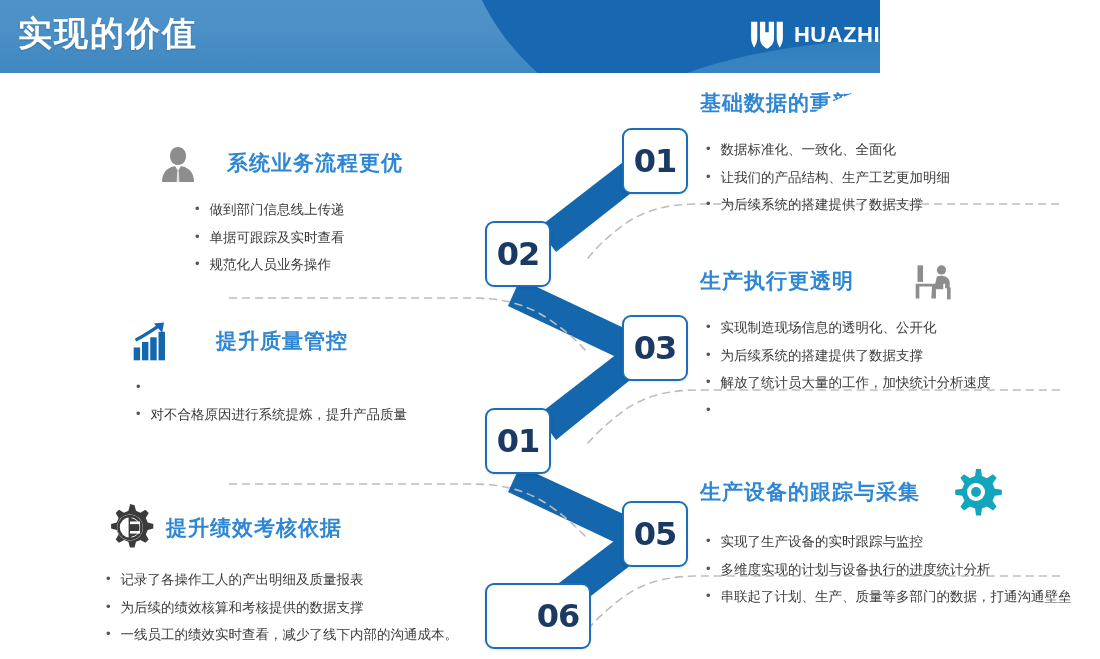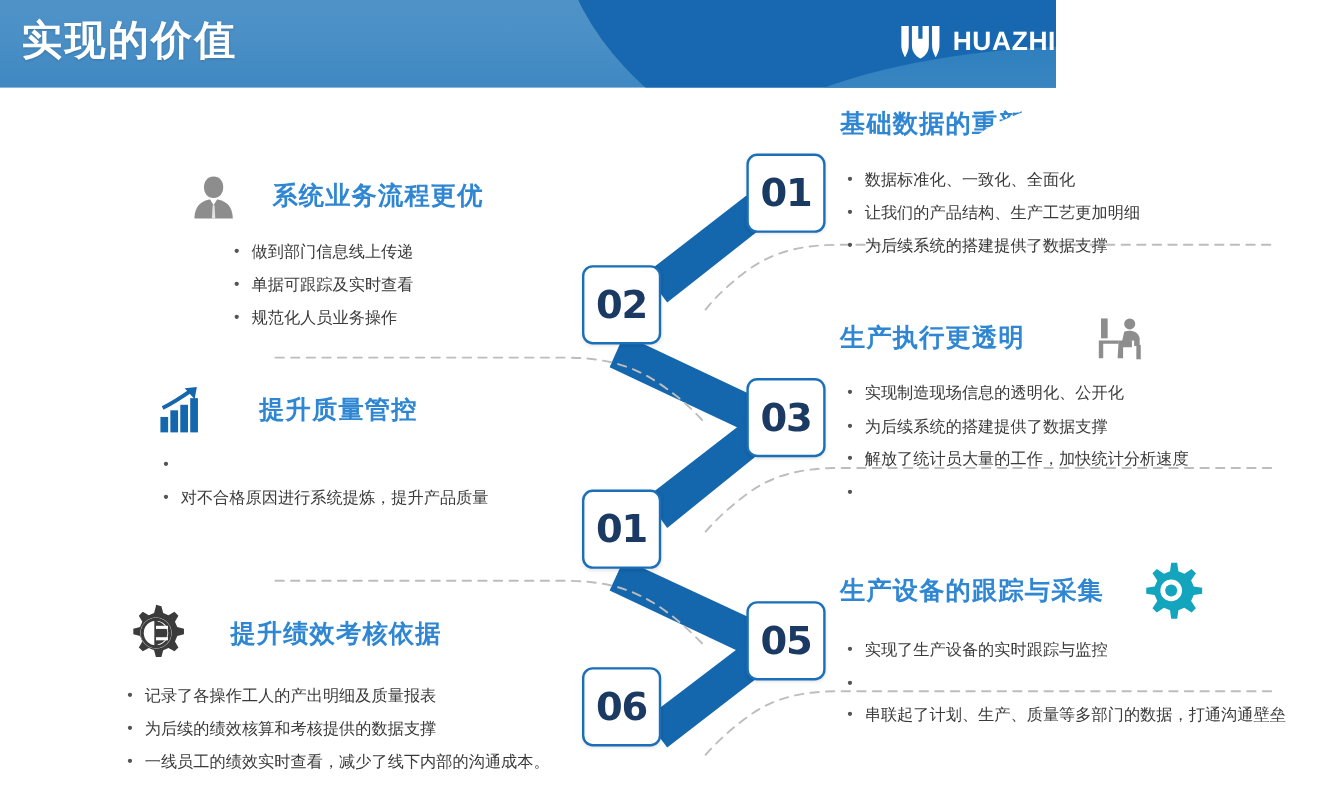--- a/index.html
+++ b/index.html
@@ -56,21 +56,21 @@
   }
   .numbox span{
     font-size:32px;font-weight:bold;color:#1b3a63;letter-spacing:-1px;
     font-family:"DejaVu Sans","Liberation Sans",sans-serif;
   }
   #nb1{left:622px;top:128px;}
   #nb2{left:485px;top:221px;}
   #nb3{left:622px;top:315px;}
   #nb4{left:485px;top:408px;}
   #nb5{left:622px;top:501px;justify-content:center;}
-  #nb6{left:485px;top:556px;}
+  #nb6{left:485px;top:583px;padding-left:40px;}
 
   
   .block{position:absolute;z-index:3;}
   .blk-title{
     color:#2f86d2;font-size:21px;font-weight:bold;letter-spacing:1px;white-space:nowrap;
   }
   .bullets{margin:10px 0 0 0;padding:0;list-style:none;}
   .bullets li{
     display:flex;align-items:flex-start;gap:10px;
     font-size:13.5px;color:#3a3a3a;line-height:2.05;white-space:nowrap;
@@ -90,21 +90,21 @@
   #b1 .bullets{margin-left:6px;}
   #b2 .bullets{margin-left:40px;}
   #b3 .bullets{margin-left:6px;}
   #b4 .bullets{margin-left:6px;}
   #b5 .bullets{margin-left:6px;}
   #b6 .bullets{margin-left:6px;}
 
   #b1 .blk-title,#b4 .blk-title,#b6 .blk-title{margin-left:0;}
   #b2 .blk-title{margin-left:26px;}
   #b3 .blk-title{margin-left:40px;}
-  #b5 .blk-title{margin-left:32px;}
+  #b5 .blk-title{margin-left:6px;}
 
   .head-row{display:flex;align-items:center;}
   .head-row .spacer{flex:0 0 auto;}
 </style>
 </head>
 <body>
 
 <div id="slide">
 
   <div class="header">
@@ -329,20 +329,21 @@
         </svg>
       </div>
     </div>
     <ul class="bullets">
       <li>
           <span class="dot">•</span>
           <span>实现了生产设备的实时跟踪与监控</span>
         </li>
       <li>
           <span class="dot">•</span>
+          <span>多维度实现的计划与设备执行的进度统计分析</span>
         </li>
       <li>
           <span class="dot">•</span>
           <span>串联起了计划、生产、质量等多部门的数据，打通沟通壁垒</span>
         </li>
     </ul>
   </div>
 
 </div>
 

